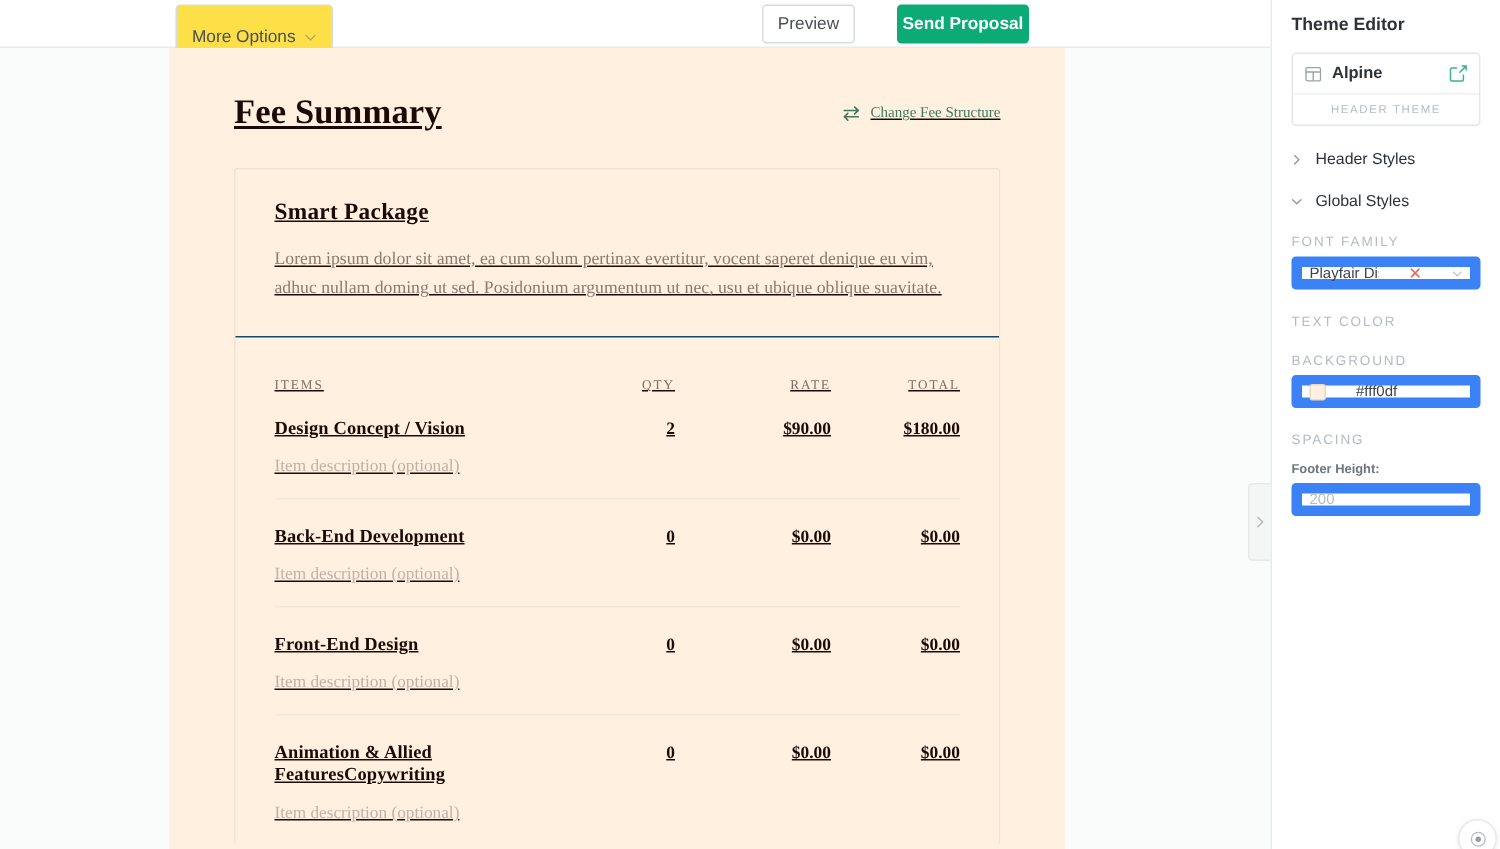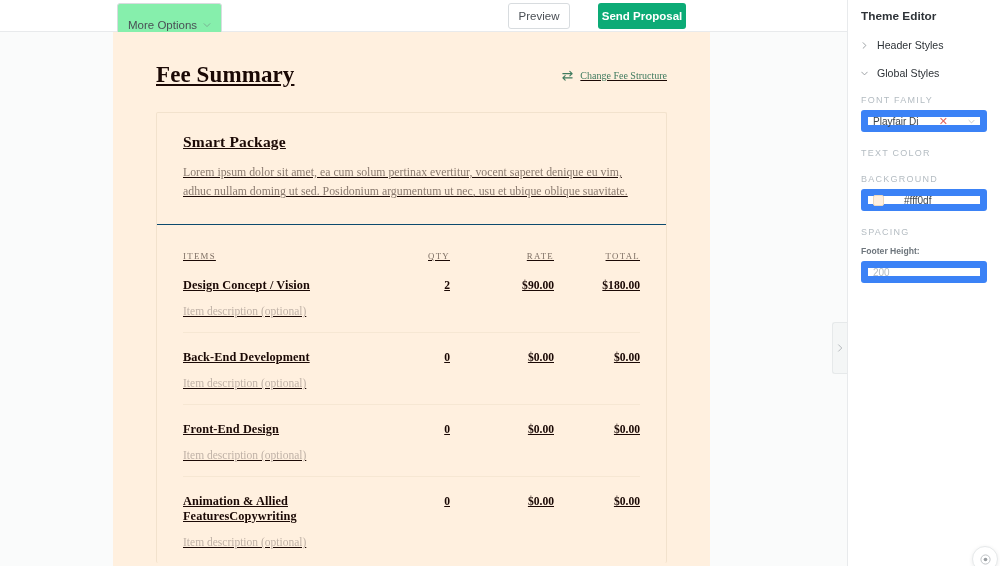--- a/index.html
+++ b/index.html
@@ -15,21 +15,21 @@
   .topbar {
     position: absolute; left: 0; top: 0; width: 847px; height: 32px;
     background: #ffffff;
     border-bottom: 1px solid #e8eaec;
     display: flex; align-items: center;
   }
   .btn-more {
     position: absolute; left: 117px; top: 3px;
     height: 44px; padding: 0 10px;
     display: flex; align-items: center; gap: 6px;
-    background: #86efac; border: 1px solid #d8dcdf; border-radius: 3px;
+    background: #fde047; border: 1px solid #d8dcdf; border-radius: 3px;
     font-size: 11.5px; color: #4a4f55; cursor: pointer;
     box-shadow: 0 1px 1px rgba(0,0,0,.03);
   }
   .btn-preview {
     position: absolute; left: 508px; top: 3px;
     width: 62px; height: 26px;
     display: flex; align-items: center; justify-content: center;
     background: #ffffff; border: 1px solid #d8dcdf; border-radius: 3px;
     font-size: 11.5px; color: #4a4f55; cursor: pointer;
   }
@@ -265,20 +265,34 @@
     <div class="handle">
       <svg viewBox="0 0 10 10">
         <path d="M3.2 1 L7.2 5 L3.2 9" fill="none" stroke="#7a8187" stroke-width="1.2" stroke-linecap="round"></path>
       </svg>
     </div>
   </div>
 
   <div class="panel">
     <div class="panel-title">Theme Editor</div>
 
+    <div class="theme-card">
+      <div class="theme-row">
+        <svg class="tmpl-ico" viewBox="0 0 12 12">
+          <rect x="0.7" y="1.2" width="10.6" height="9.6" rx="1.2" fill="none" stroke="#9aa2a8" stroke-width="1"></rect>
+          <path d="M0.7 4.4 H11.3 M6 4.4 V10.8" fill="none" stroke="#9aa2a8" stroke-width="1"></path>
+        </svg>
+        <span class="theme-name">Alpine</span>
+        <svg class="edit-ico" viewBox="0 0 12 12">
+          <path d="M9.6 6.6 V10 a1 1 0 0 1-1 1 H2 a1 1 0 0 1-1-1 V3.4 a1 1 0 0 1 1-1 H5.4" fill="none" stroke="#3db38a" stroke-width="1"></path>
+          <path d="M7.2 5.2 L11 1.4 M8.8 1 H11.4 V3.6" fill="none" stroke="#3db38a" stroke-width="1" stroke-linecap="round"></path>
+        </svg>
+      </div>
+      <div class="theme-foot">HEADER THEME</div>
+    </div>
 
     <div class="sect">
       <svg viewBox="0 0 10 10">
         <path d="M3 1 L7 5 L3 9" fill="none" stroke="#5b6268" stroke-width="1.3" stroke-linecap="round"></path>
       </svg>
       <span>Header Styles</span>
     </div>
 
     <div class="sect">
       <svg viewBox="0 0 10 10">

